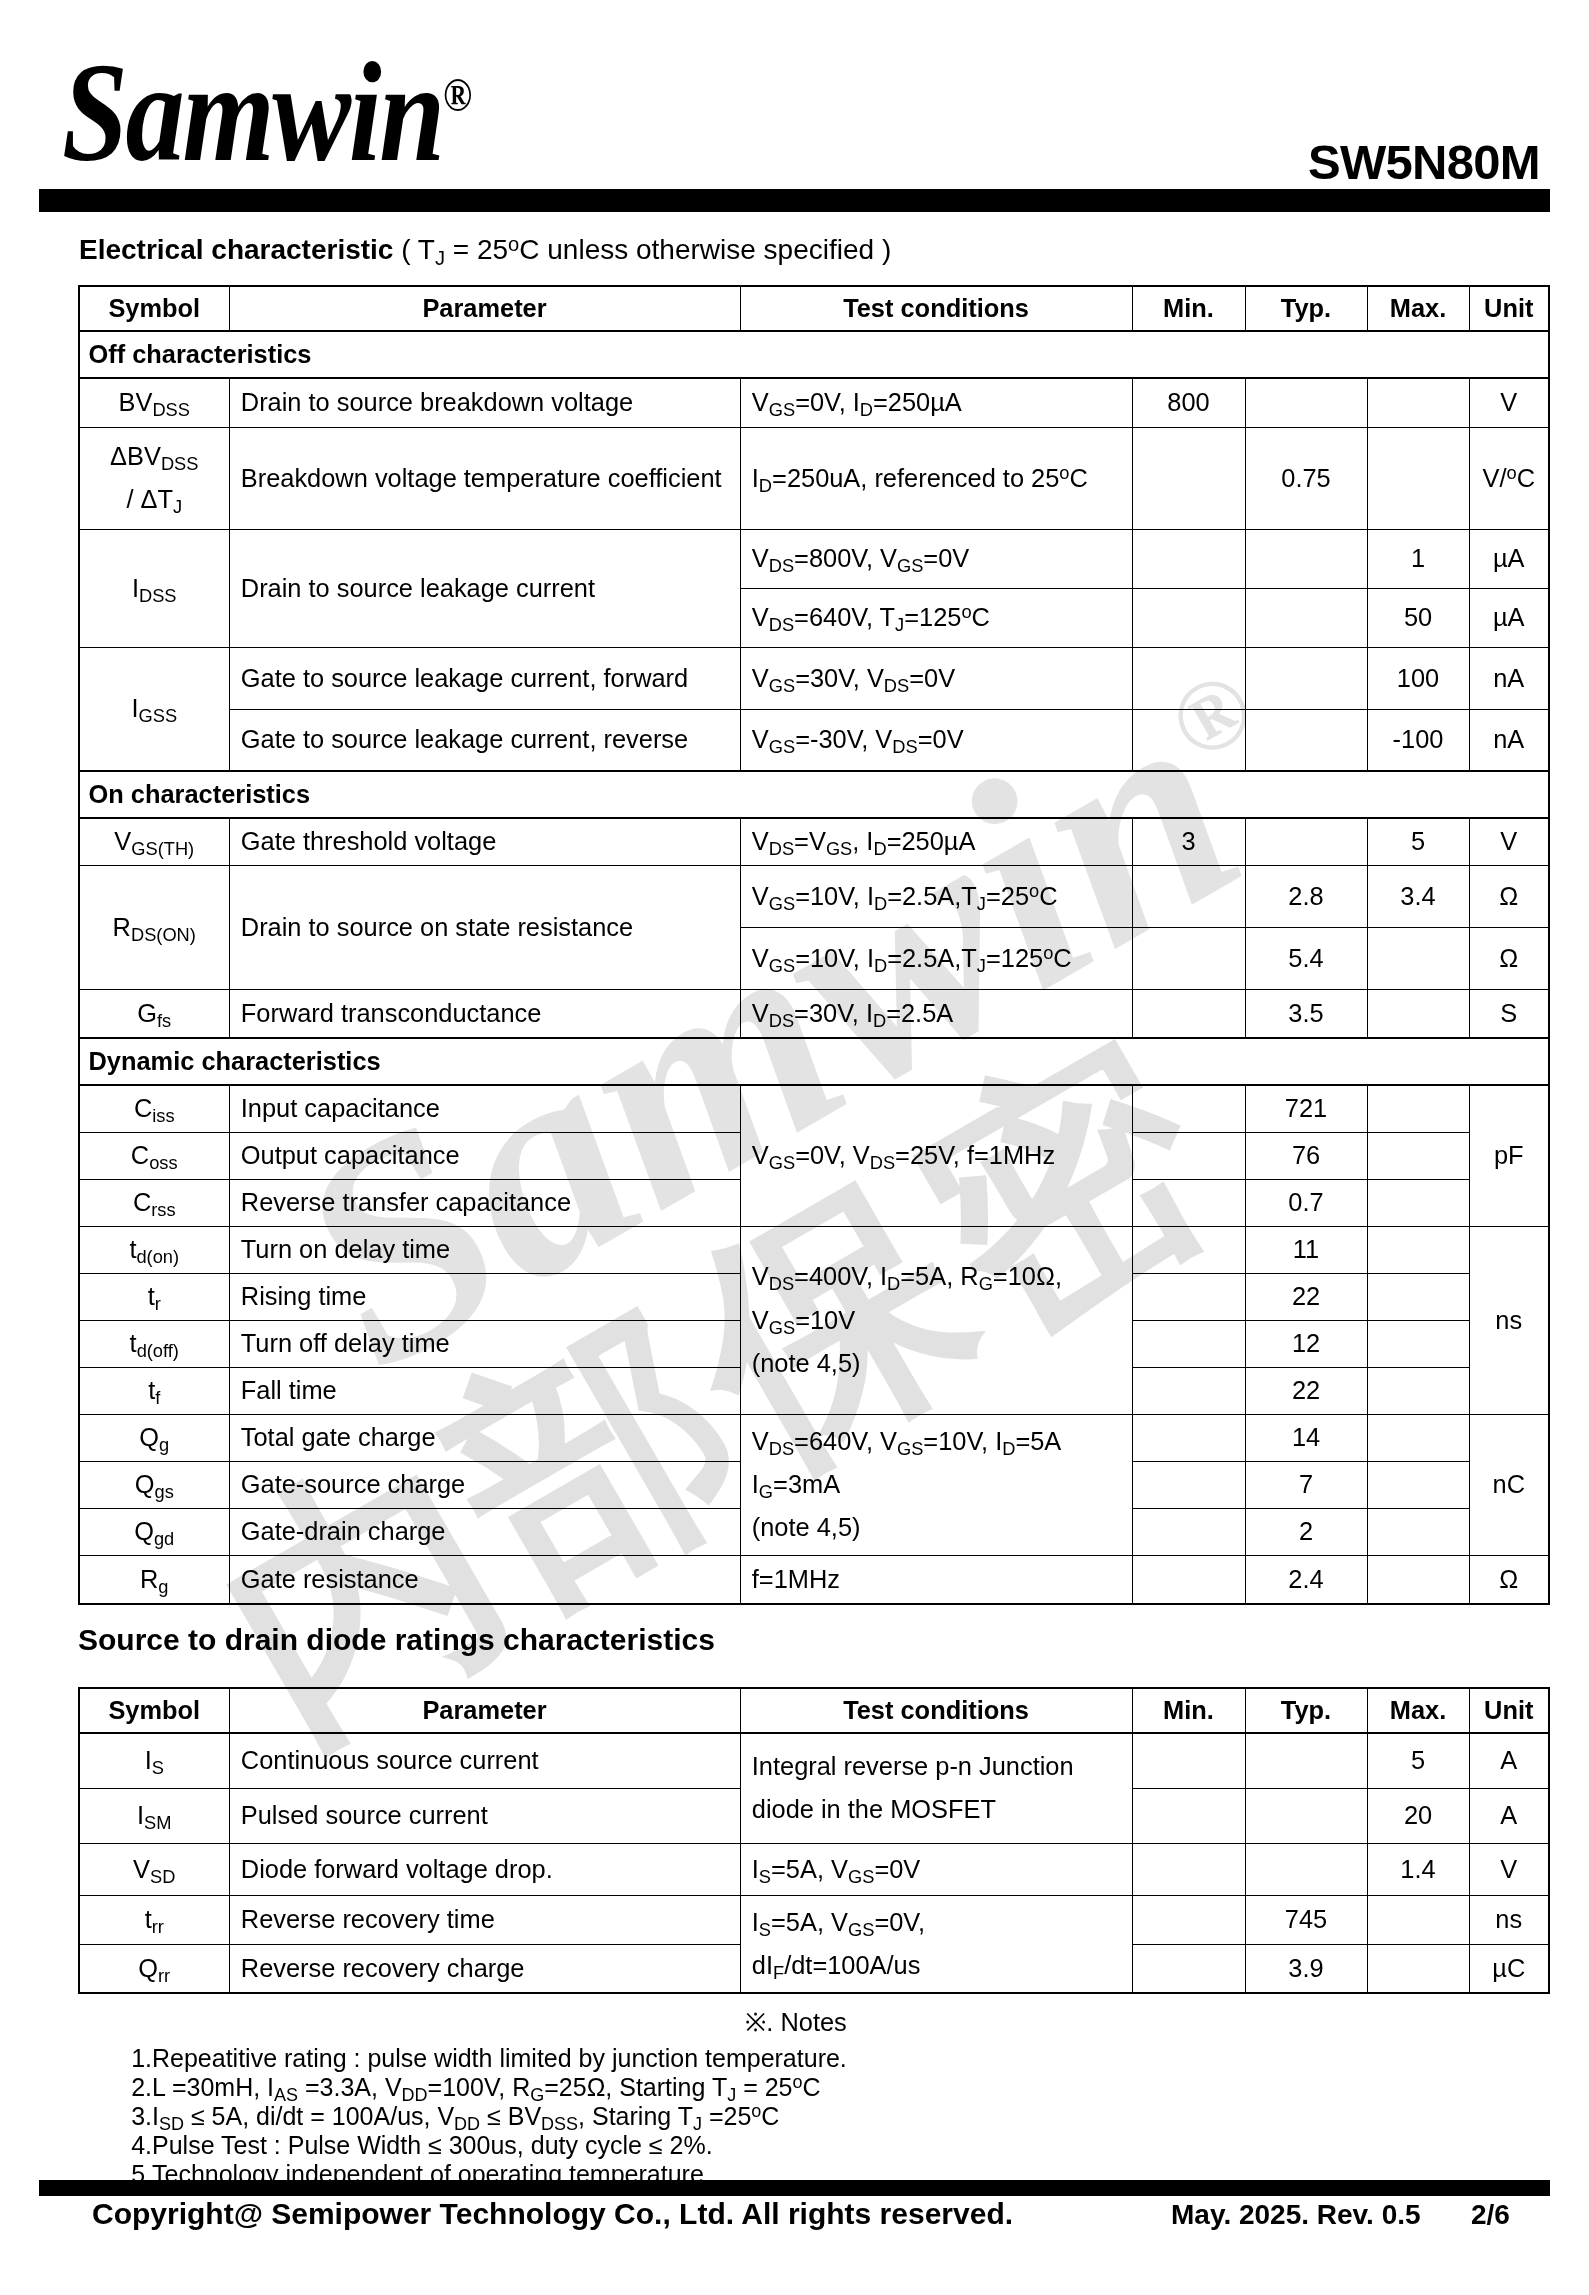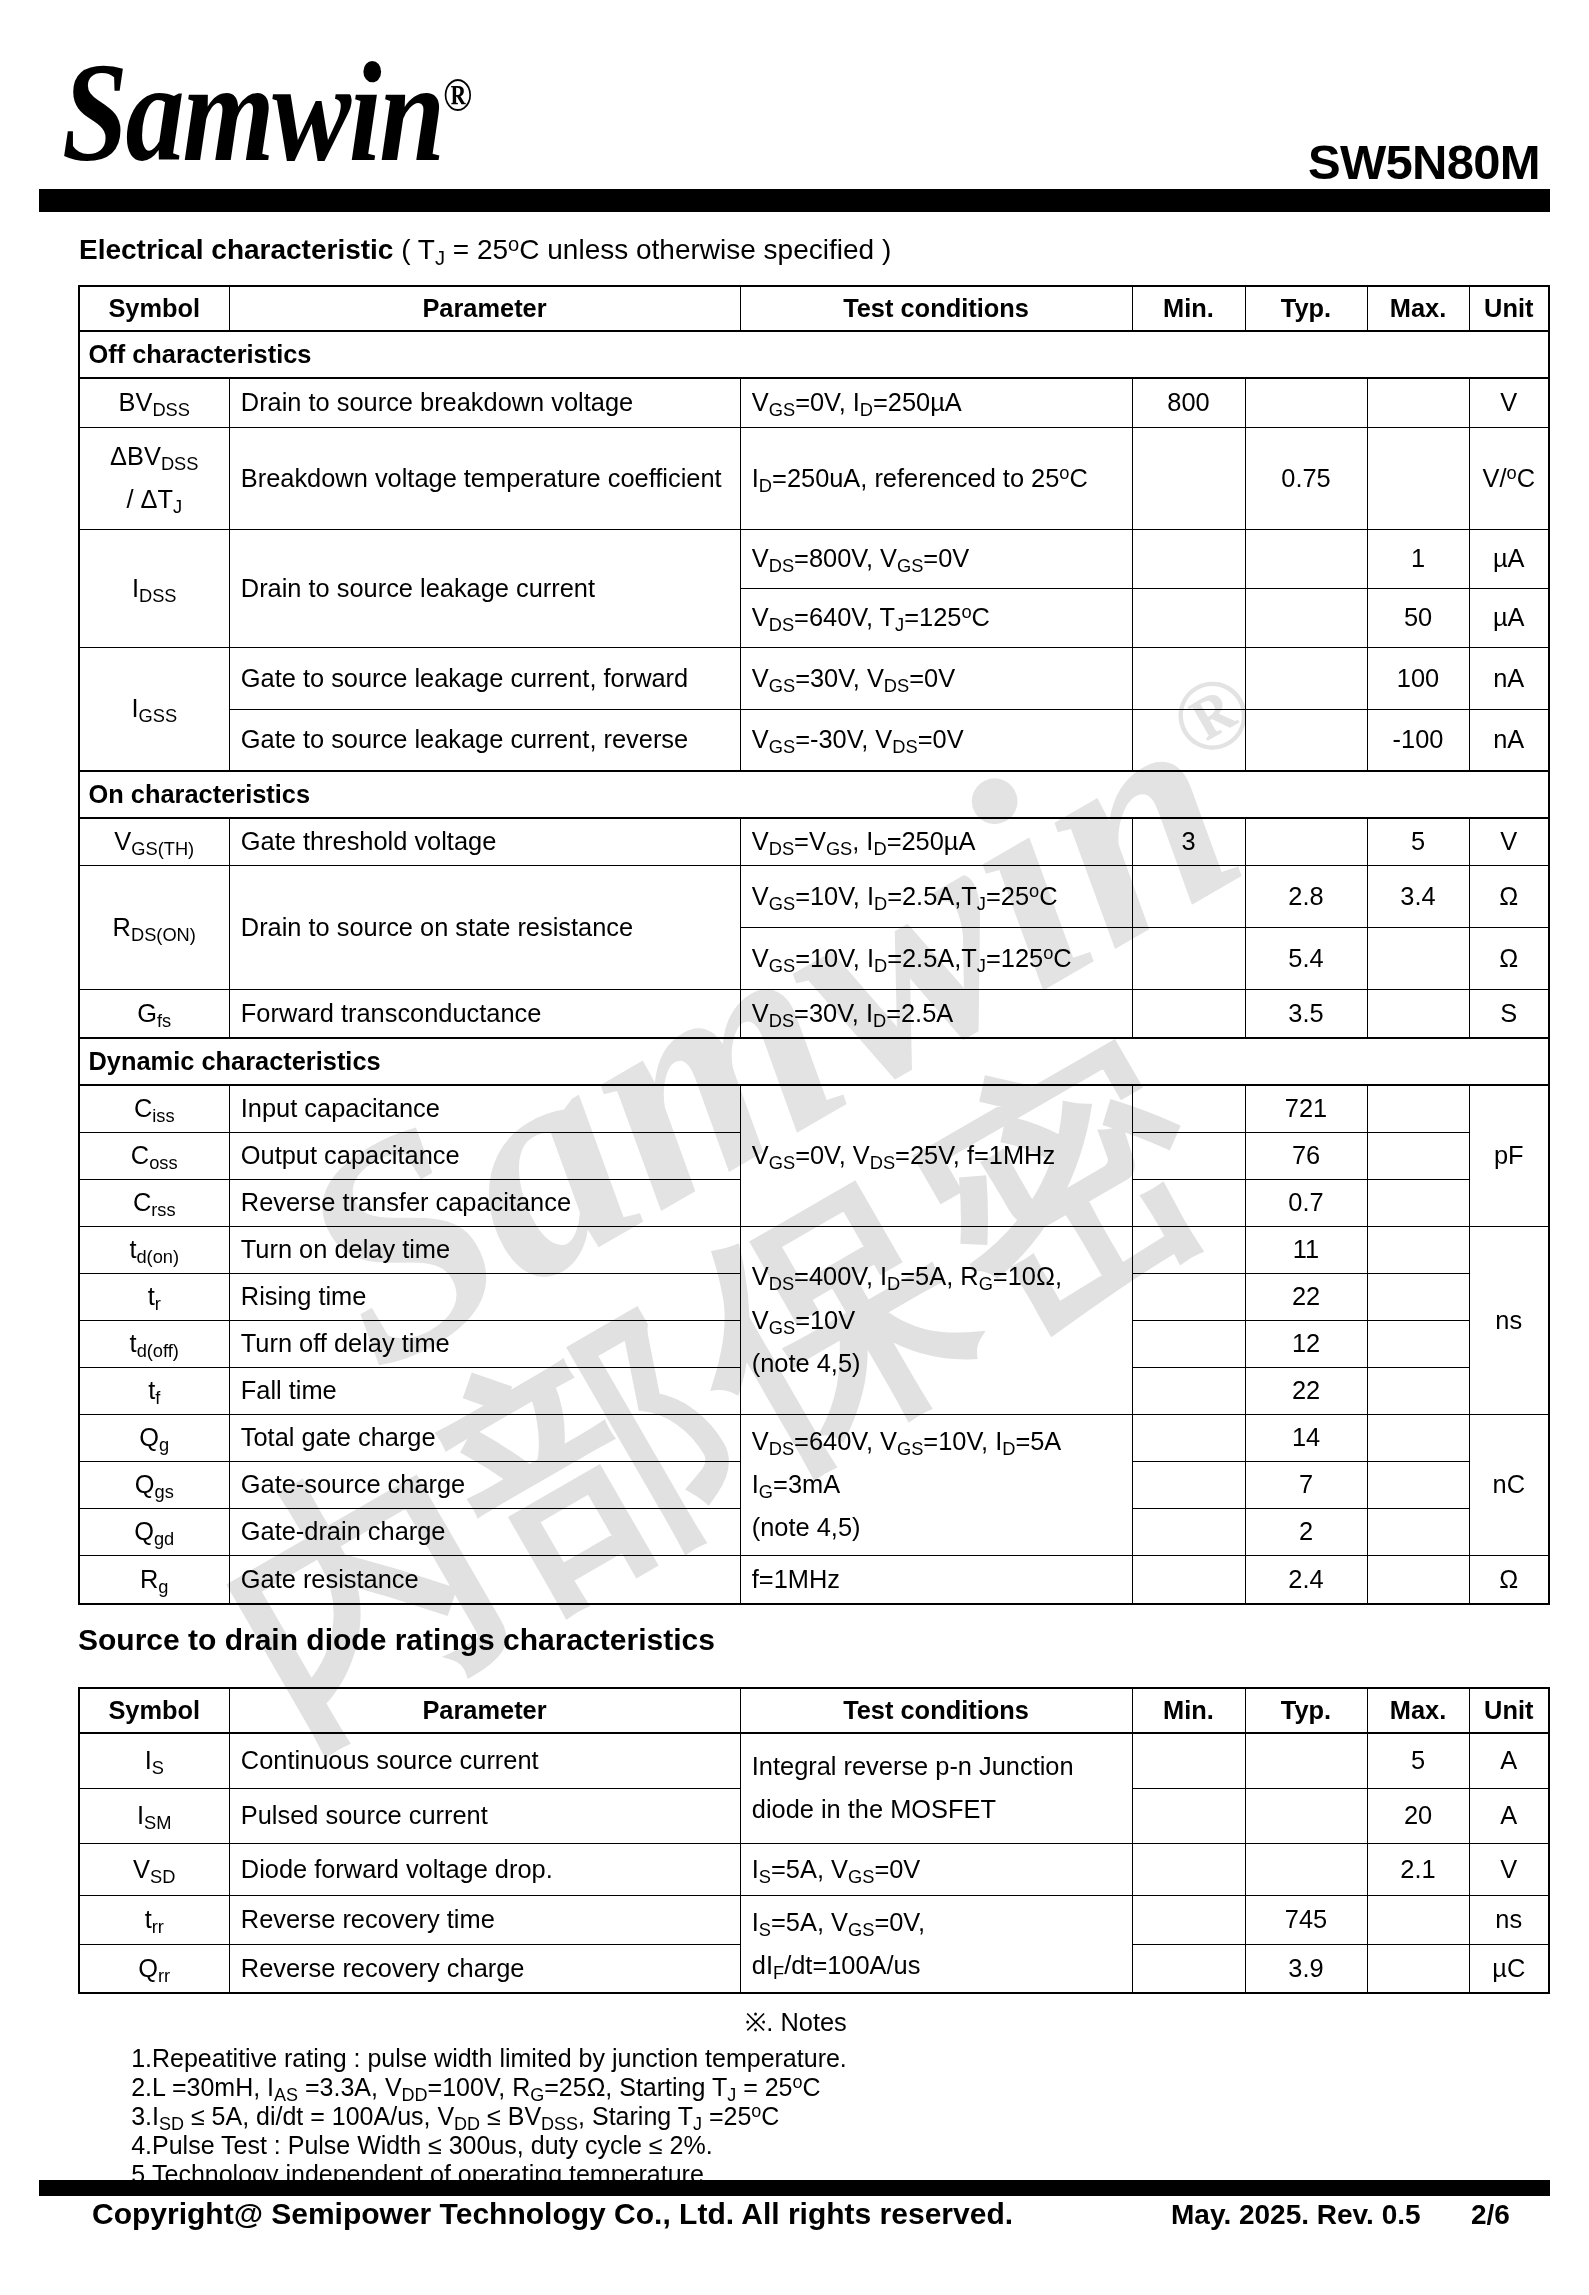--- a/index.html
+++ b/index.html
@@ -325,21 +325,21 @@
       <td class="c"></td>
       <td class="c">20</td>
       <td class="c">A</td>
     </tr>
     <tr class="h74">
       <td class="c">V<sub>SD</sub></td>
       <td class="l">Diode forward voltage drop.</td>
       <td class="l">I<sub>S</sub>=5A, V<sub>GS</sub>=0V</td>
       <td class="c"></td>
       <td class="c"></td>
-      <td class="c">2.1</td>
+      <td class="c">1.4</td>
       <td class="c">V</td>
     </tr>
     <tr class="h70">
       <td class="c">t<sub>rr</sub></td>
       <td class="l">Reverse recovery time</td>
       <td class="l" rowspan="2">I<sub>S</sub>=5A, V<sub>GS</sub>=0V,<br>dI<sub>F</sub>/dt=100A/us</td>
       <td class="c"></td>
       <td class="c">745</td>
       <td class="c"></td>
       <td class="c">ns</td>

